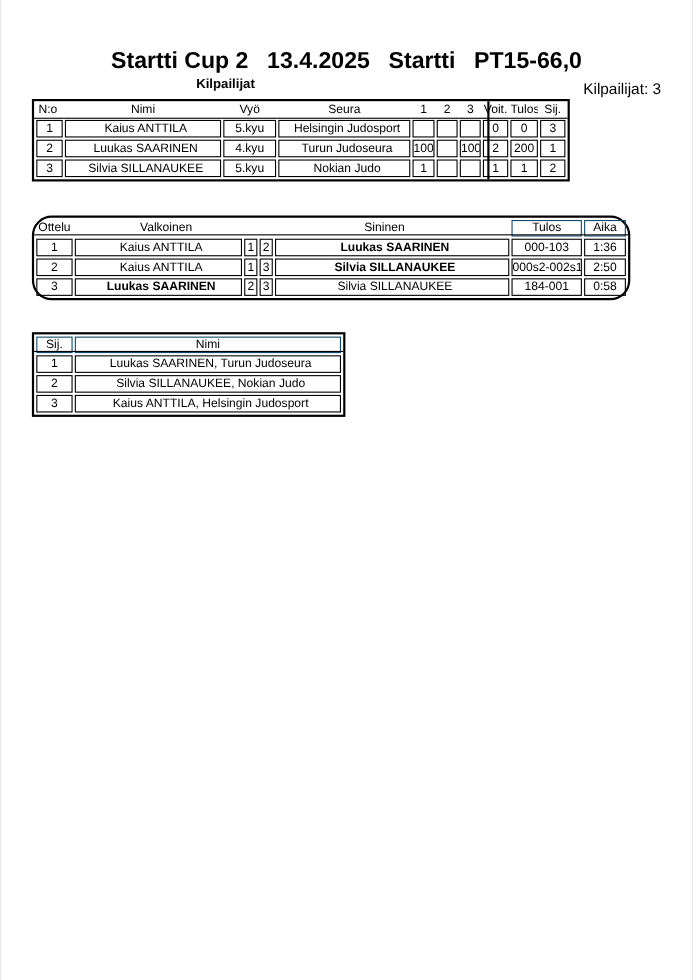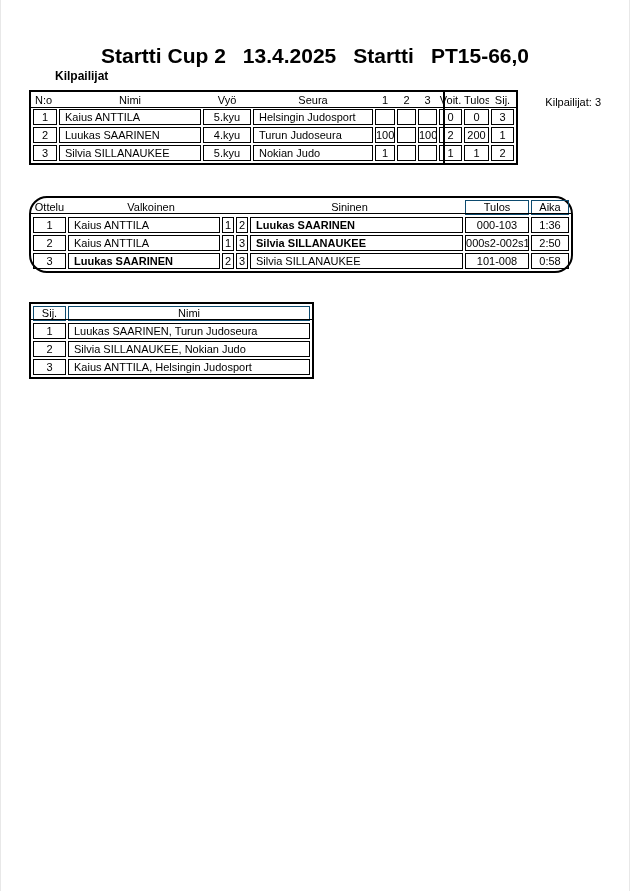--- a/index.html
+++ b/index.html
@@ -12,30 +12,29 @@
     overflow:hidden;
     margin:0 auto;
   }
   .main-title{
     position:absolute;top:44px;left:0;right:0;
     display:flex;justify-content:center;gap:17px;
     font-size:21px;font-weight:bold;letter-spacing:0px;
     white-space:nowrap;
   }
   .section-title{
-    position:absolute;width:300px;
+    position:absolute;width:300px;text-align:center;
     font-size:12px;font-weight:bold;
   }
   #title-competitors{left:54px;top:69px;}
   #title-matches{left:150px;top:177px;}
   #title-results{left:21px;top:283px;}
   .count-label{
     position:absolute;top:72px;right:28px;
-    font-size:11px;
-    margin-top:24px;
+    font-size:14px;
   }
   .tablebox{
     position:absolute;left:28px;
     border:2px solid #000;background:#fff;
     box-sizing:border-box;
   }
   #box-competitors{top:90px;width:489px;}
   #box-matches{top:196px;width:544px;border-radius:18px;}
   #box-results{top:302px;width:285px;}
   table{
@@ -48,21 +47,21 @@
     font-weight:normal;padding:0;height:13px;line-height:13px;
     text-align:center;overflow:hidden;white-space:nowrap;
   }
   td{
     border:1px solid #000;
     padding:0;height:14px;line-height:14px;
     text-align:center;vertical-align:middle;
     overflow:hidden;white-space:nowrap;
   }
   th.hb{border:1px solid #0c4a6e;}
-  .left{text-align:left;padding-left:5px;}
+  .left{text-align:center;padding-left:5px;}
   th.lefth{text-align:left;padding-left:2px;}
   .bold{font-weight:bold;}
   
   .headrule{
     position:absolute;left:0;right:0;top:15px;height:1px;
     background:#000;
   }
   
   .group-divider{
     position:absolute;top:0;bottom:0;width:2px;background:#000;left:412px;
@@ -190,21 +189,21 @@
         <td class="left bold">Silvia SILLANAUKEE</td>
         <td>000s2-002s1</td>
         <td>2:50</td>
       </tr>
       <tr>
         <td>3</td>
         <td class="left bold">Luukas SAARINEN</td>
         <td>2</td>
         <td>3</td>
         <td class="left">Silvia SILLANAUKEE</td>
-        <td>101-008</td>
+        <td>184-001</td>
         <td>0:58</td>
       </tr>
     </tbody>
       </table>
   </div>
 
 
   <div id="box-results" class="tablebox">
     <div class="headrule"></div>
     <table>

